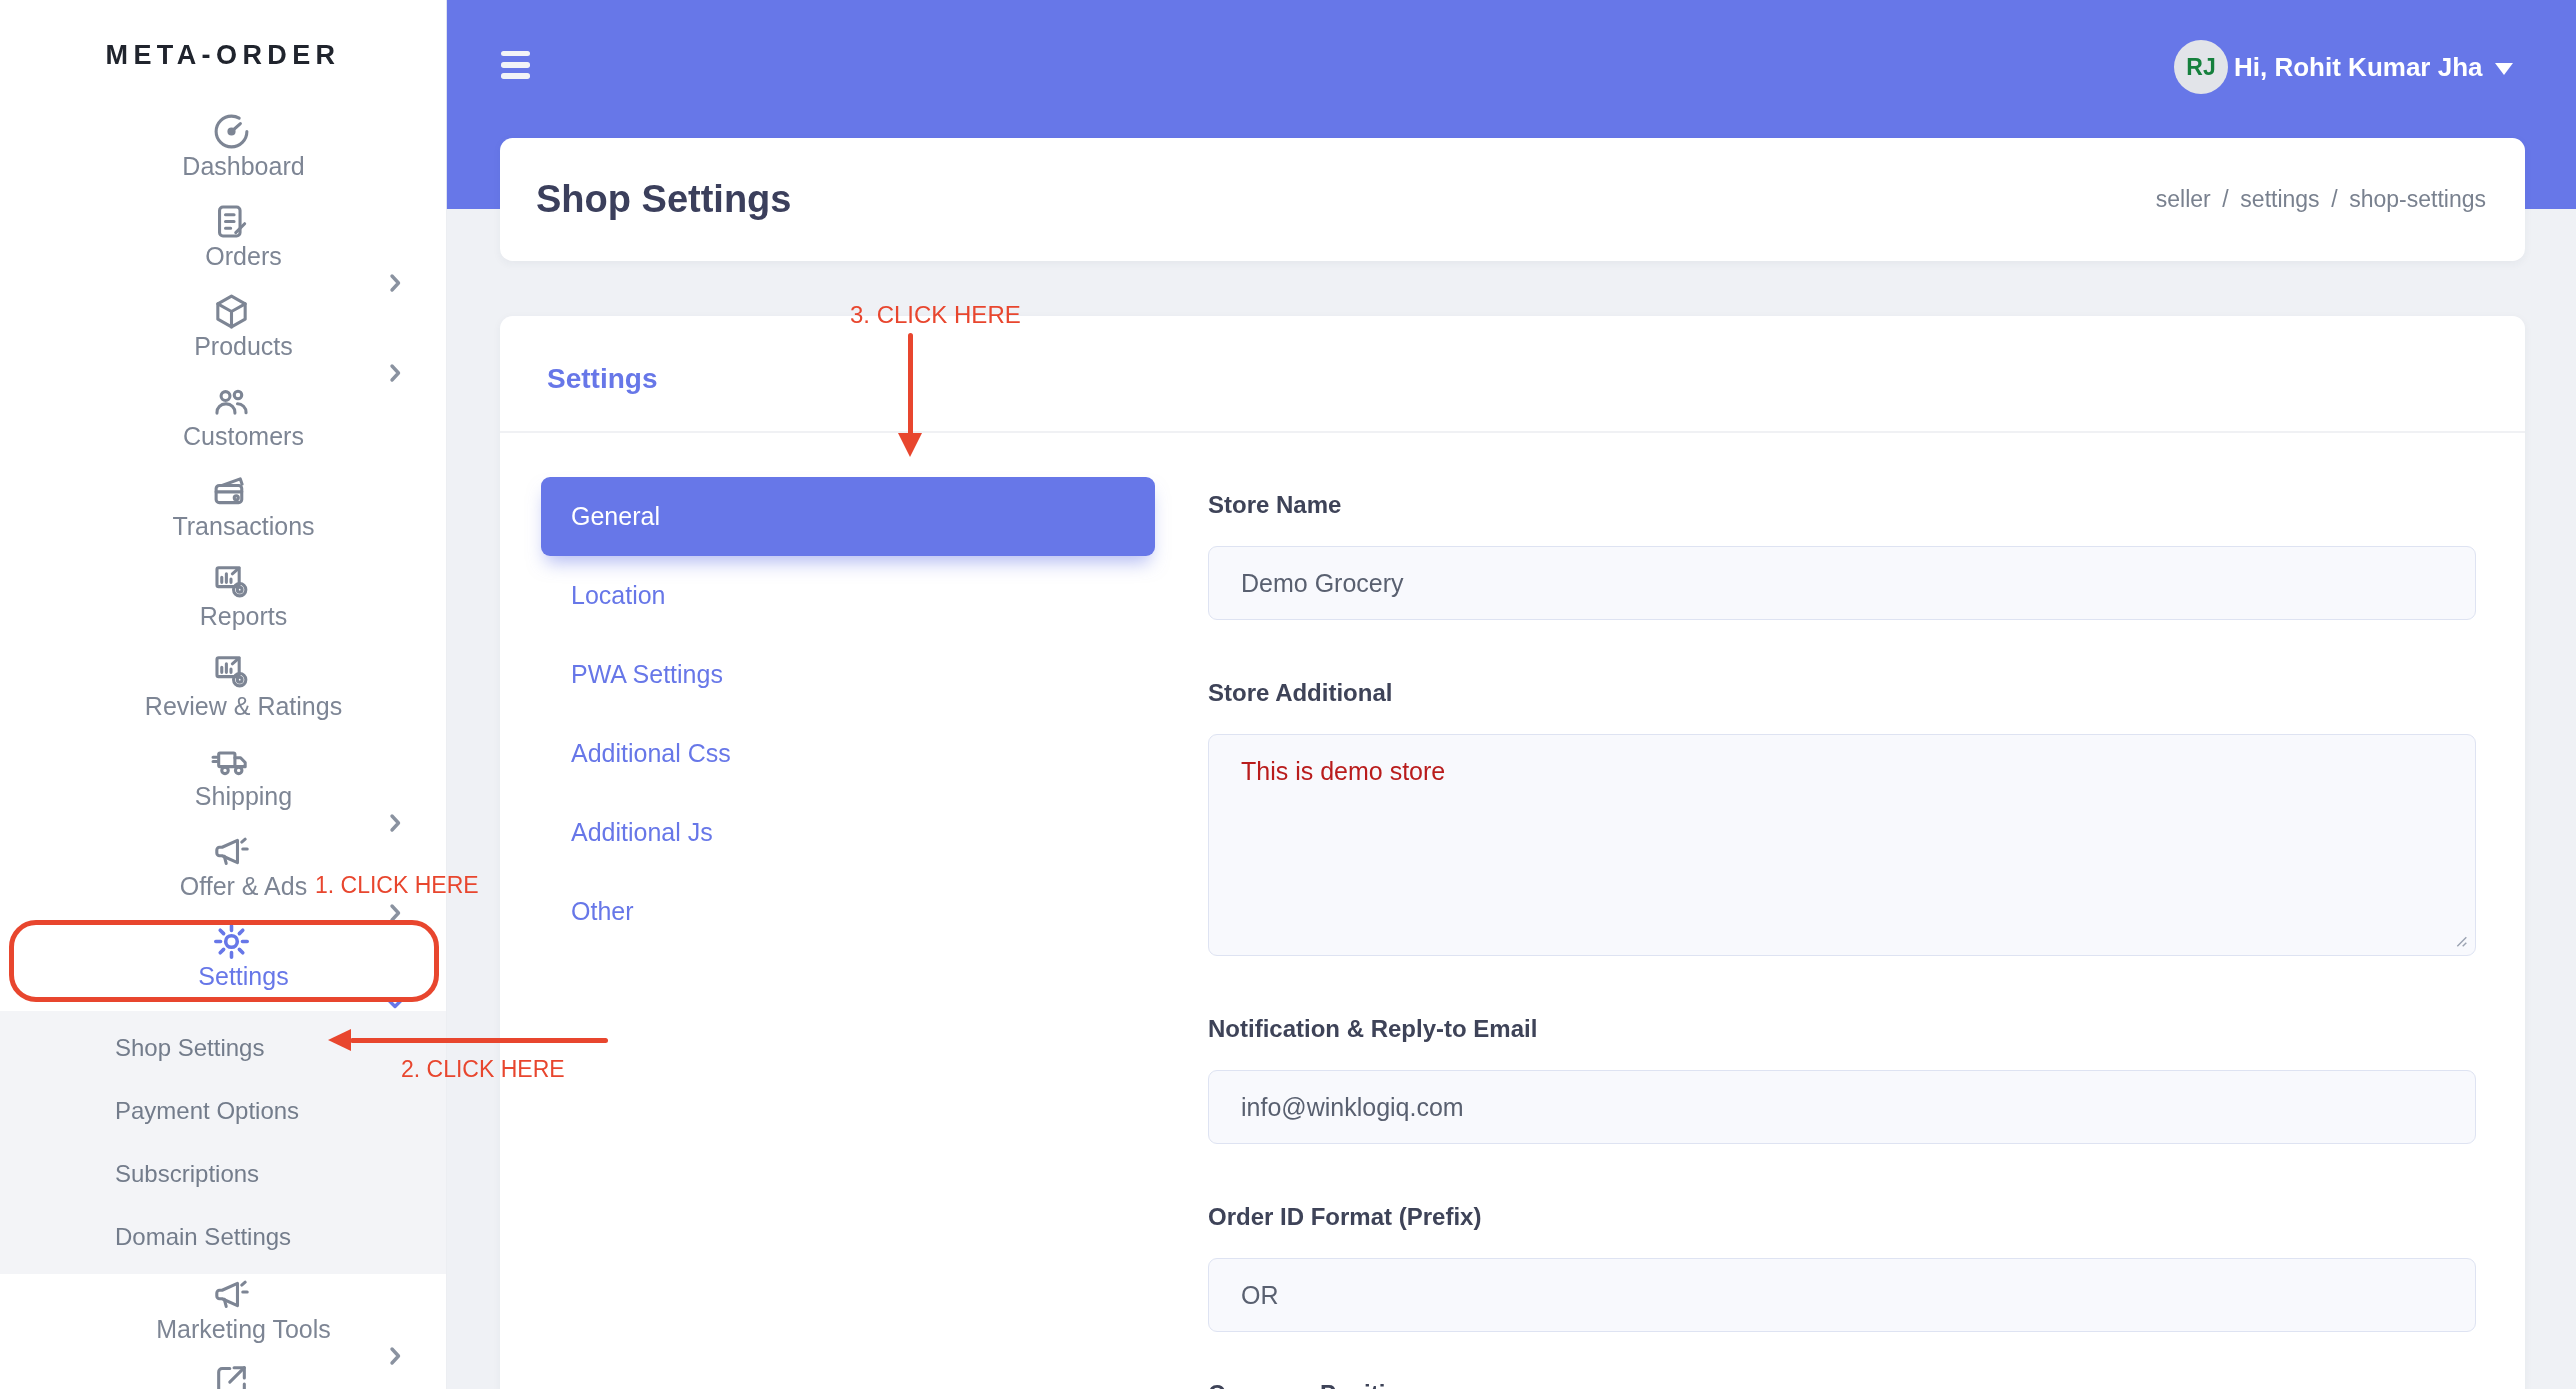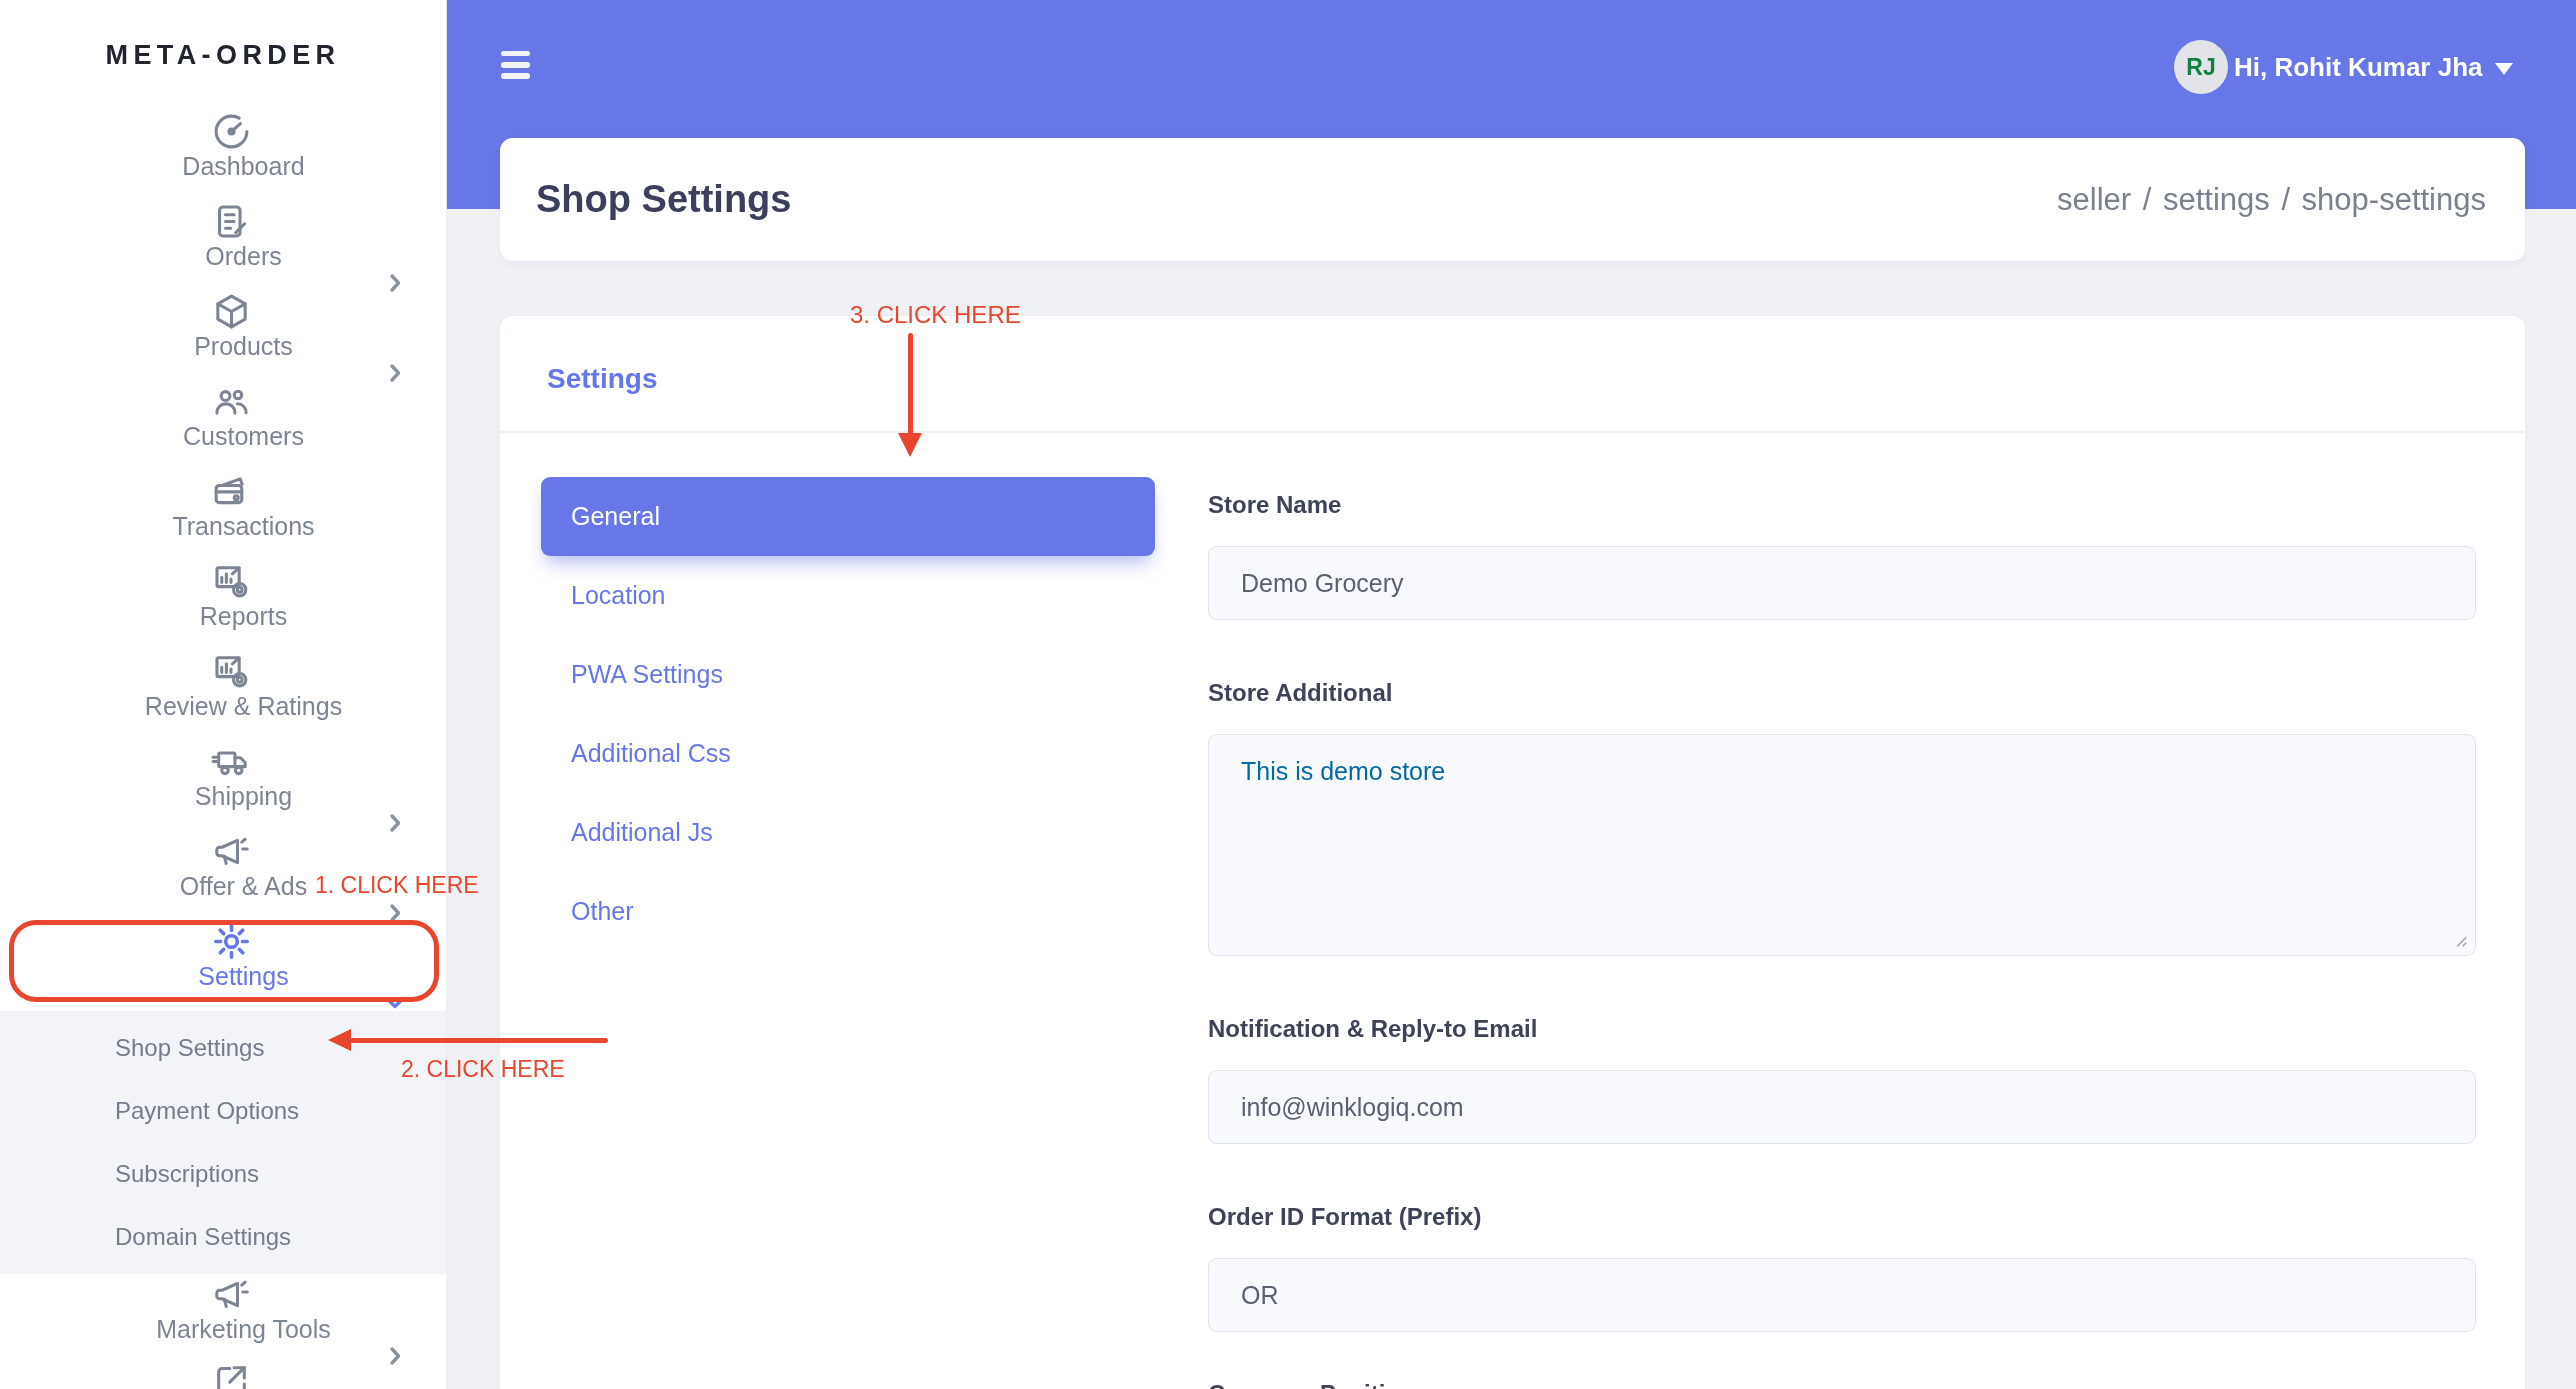--- a/index.html
+++ b/index.html
@@ -54,21 +54,21 @@
   }
 
   
   .title-card {
     position:absolute; left:54px; top:138px; width:2025px; height:123px;
     background:#ffffff; border-radius:12.5px; z-index:2;
     display:flex; align-items:center; justify-content:space-between;
     padding:0 39px 0 36px; box-shadow:0 2.7px 9px rgba(40,50,70,.05);
   }
   .page-title { font-size:38px; font-weight:700; color:#3b3f5c; }
-  .breadcrumb { font-size:31px; color:#79818f; display:flex; align-items:center; }
+  .breadcrumb { font-size:23px; color:#79818f; display:flex; align-items:center; }
   .crumb { cursor:pointer; }
   .crumb-sep { margin:0 11.6px; color:#79818f; }
 
   
   .settings-card {
     position:absolute; left:54px; top:316px; width:2025px; height:1164px;
     background:#ffffff; border-radius:12.5px; z-index:1;
     box-shadow:0 2.7px 9px rgba(40,50,70,.05);
   }
   .card-title { position:absolute; left:47px; top:47px; font-size:28px; font-weight:700; color:#6777e8; }
@@ -90,21 +90,21 @@
     display:block; width:100%; height:74px;
     background:#f8f9fd; border:1.8px solid #dee3f2; border-radius:9px;
     padding:0 32px; font-size:25px; color:#596070;
     font-family:"Liberation Sans", sans-serif; margin-bottom:59px; outline:none;
   }
   .text-input.tight { margin-bottom:48px; }
   .textarea-wrap { position:relative; margin-bottom:59px; }
   .text-area {
     display:block; width:100%; height:222px; resize:none;
     background:#f8f9fd; border:1.8px solid #dee3f2; border-radius:9px;
-    padding:21.5px 32px; font-size:25px; color:#0369a1;
+    padding:21.5px 32px; font-size:25px; color:#b91c1c;
     font-family:"Liberation Sans", sans-serif; outline:none;
   }
   .resize-grip { position:absolute; right:7.2px; bottom:7.2px; }
 
   
   .ann { position:absolute; color:#e8462e; z-index:6; font-weight:500; white-space:nowrap; }
   .ann-step3 { left:850px; top:301px; font-size:24px; }
   .ann-step1 { left:315px; top:872px; font-size:23px; }
   .ann-step2 { left:401px; top:1056px; font-size:23px; }
   .arrow-v-line { position:absolute; left:908px; top:333px; width:5.4px; height:102px; background:#e8462e; border-radius:2.7px; z-index:6; }

